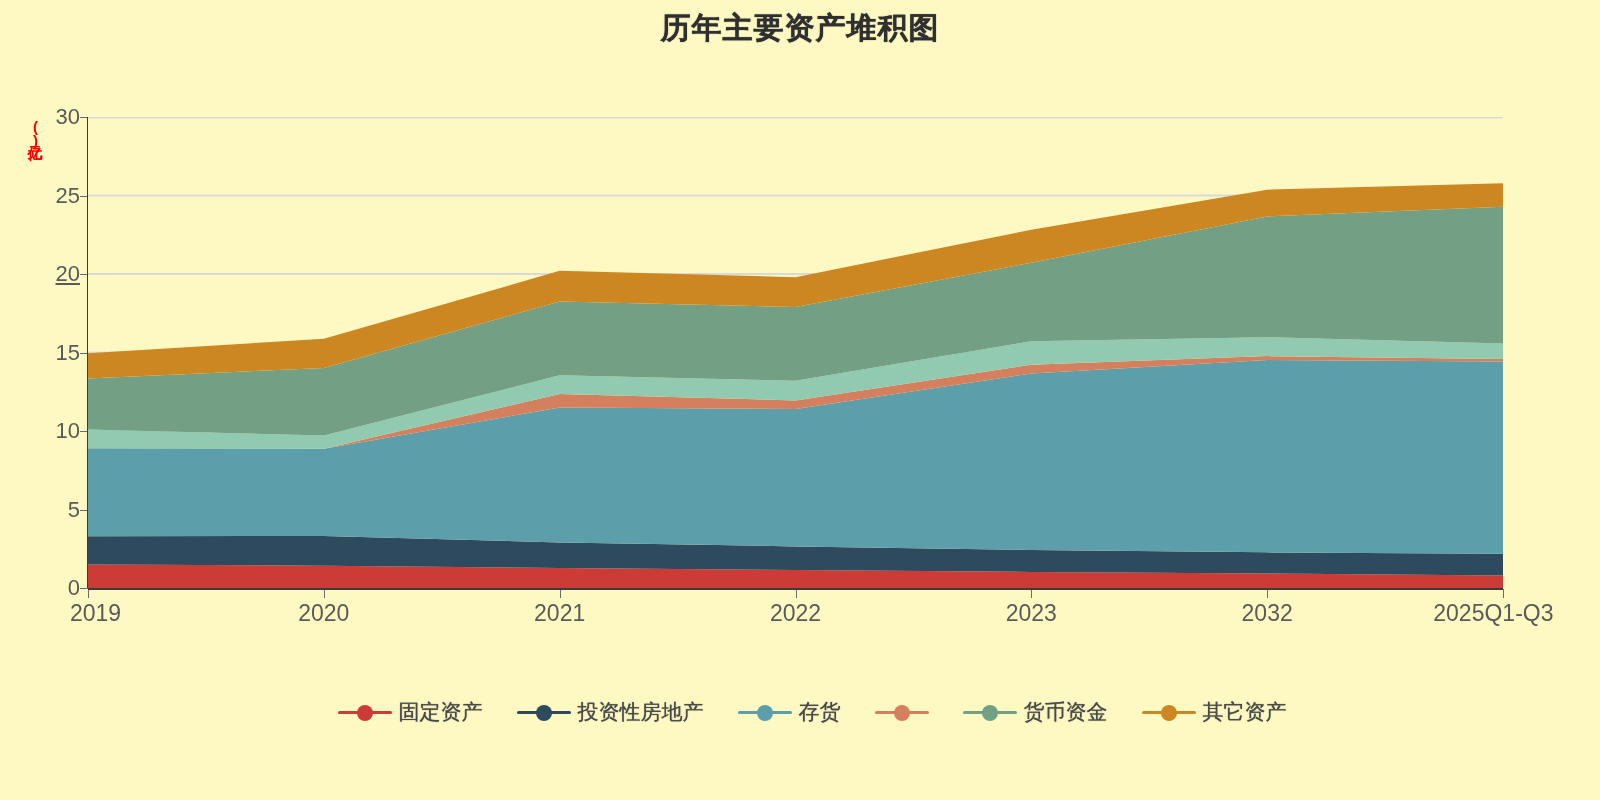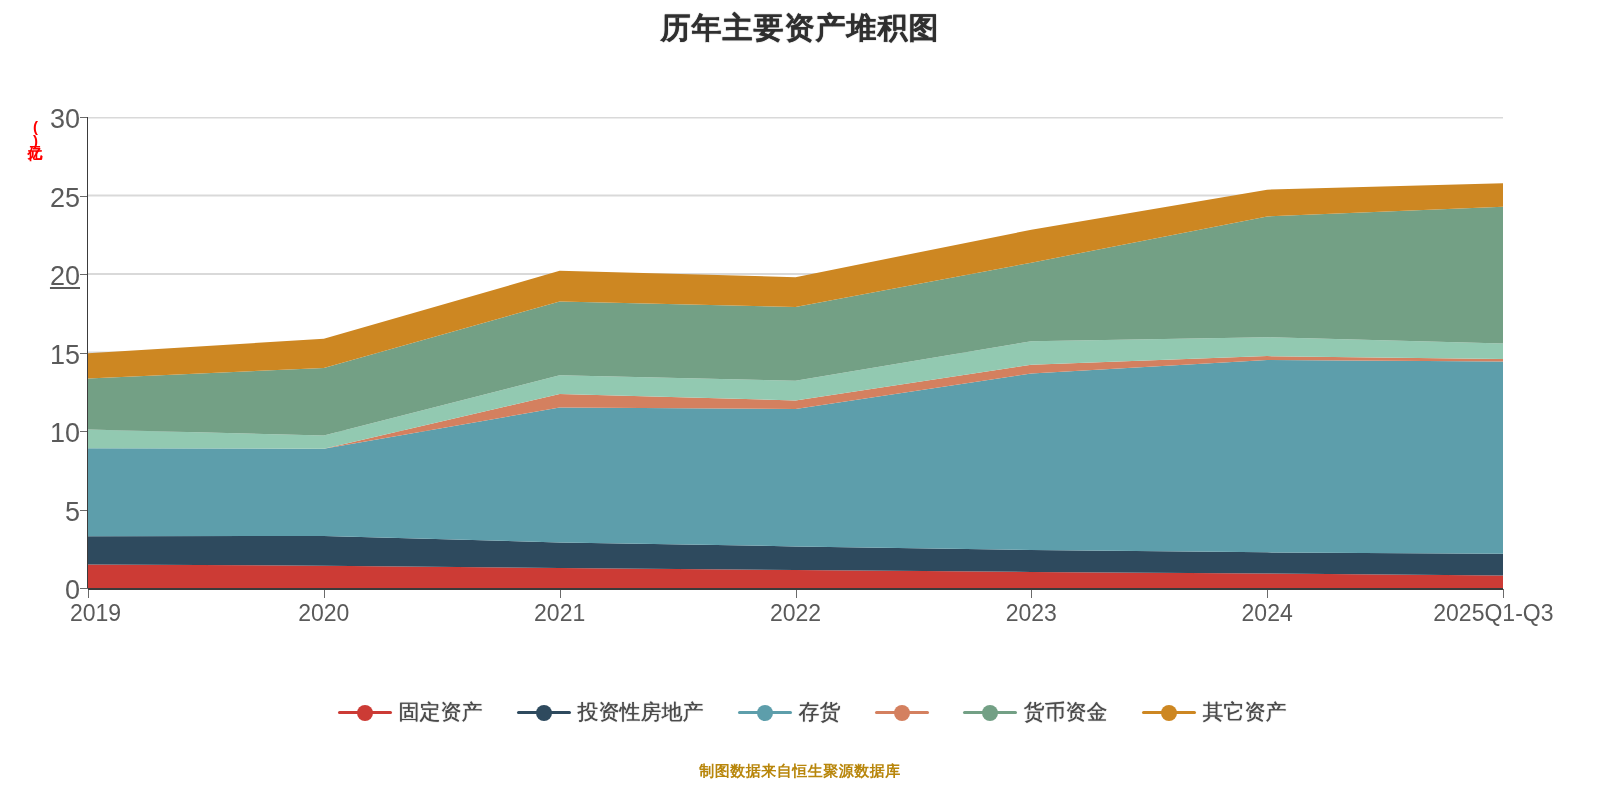--- a/index.html
+++ b/index.html
@@ -1,38 +1,38 @@
 <!DOCTYPE html>
 <html><head>
 <meta charset="utf-8">
 <style>
   html,body{margin:0;padding:0;background:#000;}
   body{width:1600px;height:800px;overflow:hidden;font-family:"Liberation Sans","DejaVu Sans",sans-serif;}
-  #root{position:relative;width:1600px;height:800px;background:#ffffff;}
+  #root{position:relative;width:1600px;height:800px;background:#fef9c3;}
 
   #chart-title{
     position:absolute;left:0;top:8px;width:1600px;text-align:center;
     color:#2f2f2f;font-size:30px;font-weight:bold;letter-spacing:1px;
     text-shadow:0 0 1px #2f2f2f;
   }
 
   
   #plot{position:absolute;left:88px;top:117px;width:1415px;height:471px;}
   #plot svg{display:block;}
 
   #ylabel{
     position:absolute;left:22px;top:118px;width:24px;height:90px;
     color:#ff0000;font-size:15px;font-weight:bold;
     writing-mode:vertical-rl;text-orientation:upright;
     letter-spacing:-1px;line-height:22px;
   }
 
   .ytick{
     position:absolute;right:0;width:62px;text-align:right;
-    color:#5a5a5a;font-size:27px;transform:translateY(-13px);
+    color:#5a5a5a;font-size:22px;transform:translateY(-13px);
   }
   #yticks{position:absolute;left:0;top:0;width:80px;height:800px;}
   .ytickmark{position:absolute;left:80px;width:8px;height:1px;background:#6a6a6a;}
 
   .xtick{
     position:absolute;top:600px;color:#5a5a5a;font-size:23px;
     transform:translateX(-50%);white-space:nowrap;
   }
   .xtickmark{position:absolute;top:589px;width:1px;height:9px;background:#6a6a6a;}
 
@@ -91,21 +91,21 @@
       <div class="xtick" style="left: 88px; transform: translateX(-18px);">2019</div>
       <div class="xtickmark" style="left: 88px;"></div>
       <div class="xtick" style="left: 323.833px;">2020</div>
       <div class="xtickmark" style="left: 323.833px;"></div>
       <div class="xtick" style="left: 559.667px;">2021</div>
       <div class="xtickmark" style="left: 559.667px;"></div>
       <div class="xtick" style="left: 795.5px;">2022</div>
       <div class="xtickmark" style="left: 795.5px;"></div>
       <div class="xtick" style="left: 1031.33px;">2023</div>
       <div class="xtickmark" style="left: 1031.33px;"></div>
-      <div class="xtick" style="left: 1267.17px;">2024</div>
+      <div class="xtick" style="left: 1267.17px;">2032</div>
       <div class="xtickmark" style="left: 1267.17px;"></div>
       <div class="xtick" style="left: 1503px; transform: translateX(-58%);">2025Q1-Q3</div>
       <div class="xtickmark" style="left: 1503px;"></div>
     </div>
 
   <div id="yaxisline"></div>
   <div id="axisline"></div>
 
   <div id="plot">
     <svg id="areasvg" width="1415" height="471" viewBox="0 0 1415 471">
@@ -162,14 +162,13 @@
       </div>
       <div class="legend-item">
         <span class="legend-marker">
           <span class="lline" style="background: rgb(205, 135, 34);"></span>
           <span class="ldot" style="background: rgb(205, 135, 34);"></span>
         </span>
         <span class="legend-label">其它资产</span>
       </div>
     </div>
 
-  <div id="footer" style="color: rgb(184, 134, 11);">制图数据来自恒生聚源数据库</div>
 </div>
 
 </body></html>

